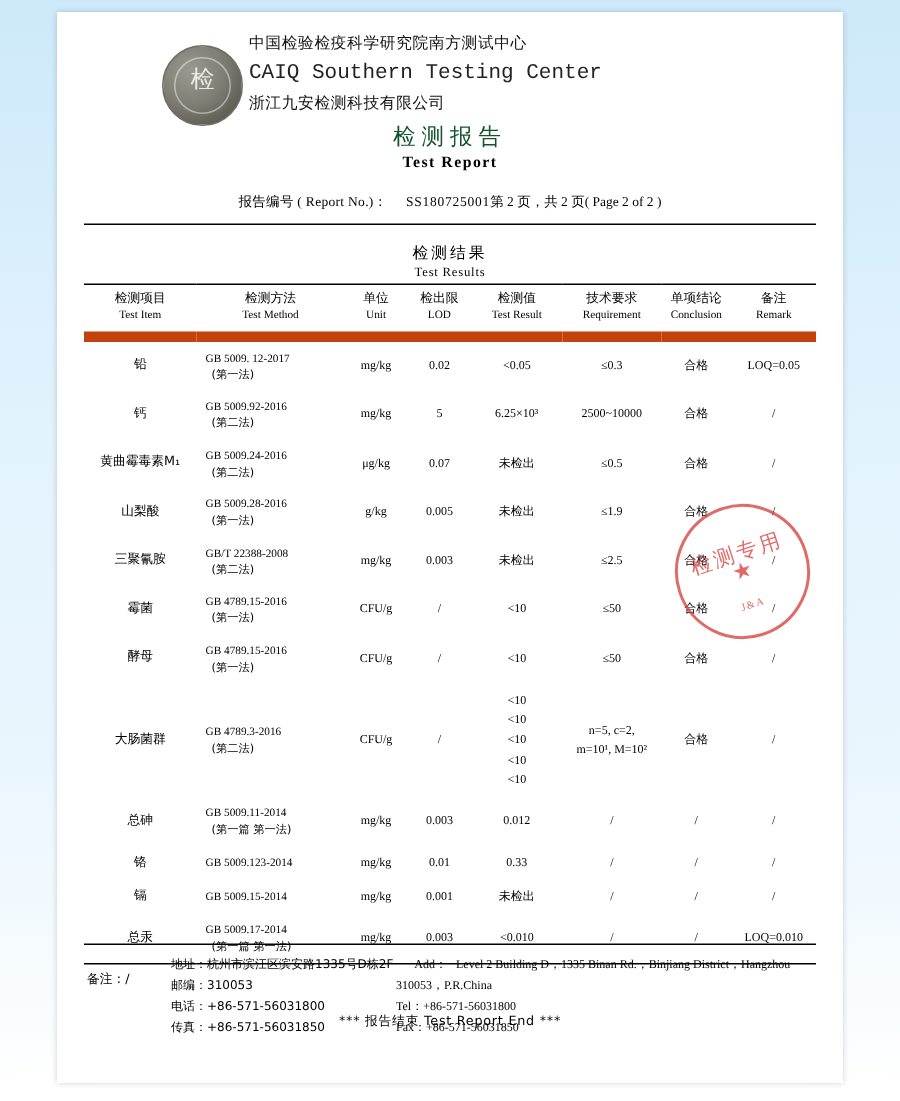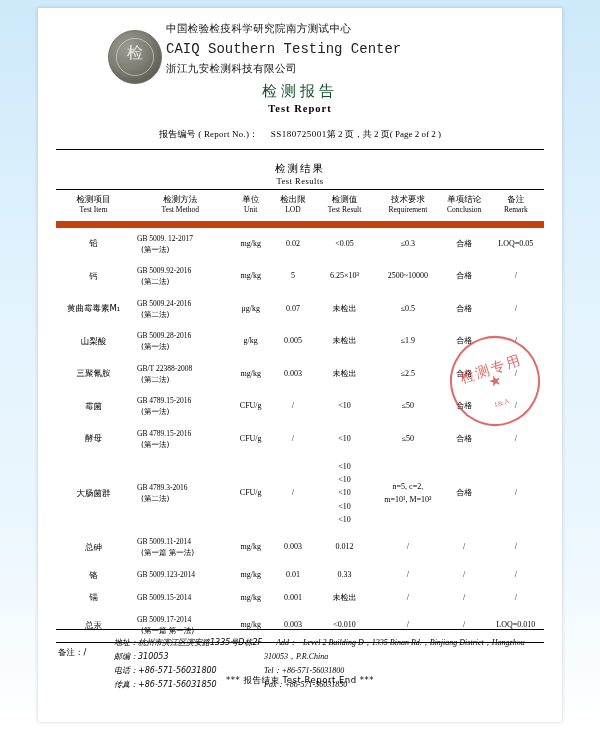--- a/index.html
+++ b/index.html
@@ -146,21 +146,20 @@
   
   .footer{
     position:absolute;left:0;right:0;bottom:20px;
     border-top:1px solid #000;
     padding-top:6px;
     font-size:8px;line-height:1.75;
     color:#000;
   }
   .foot-grid{
     margin-left:58px;
-    font-style:italic;
   }
   .foot-row{display:flex;}
   .foot-row .c1{width:150px;font-family:"DejaVu Sans", sans-serif;}
   .foot-row .c2{width:130px;font-family:"DejaVu Sans", sans-serif;}
   .foot-row .c3{flex:1;}
   .foot-row.addr .c1{width:auto;}
 </style>
 </head>
 <body>
 

